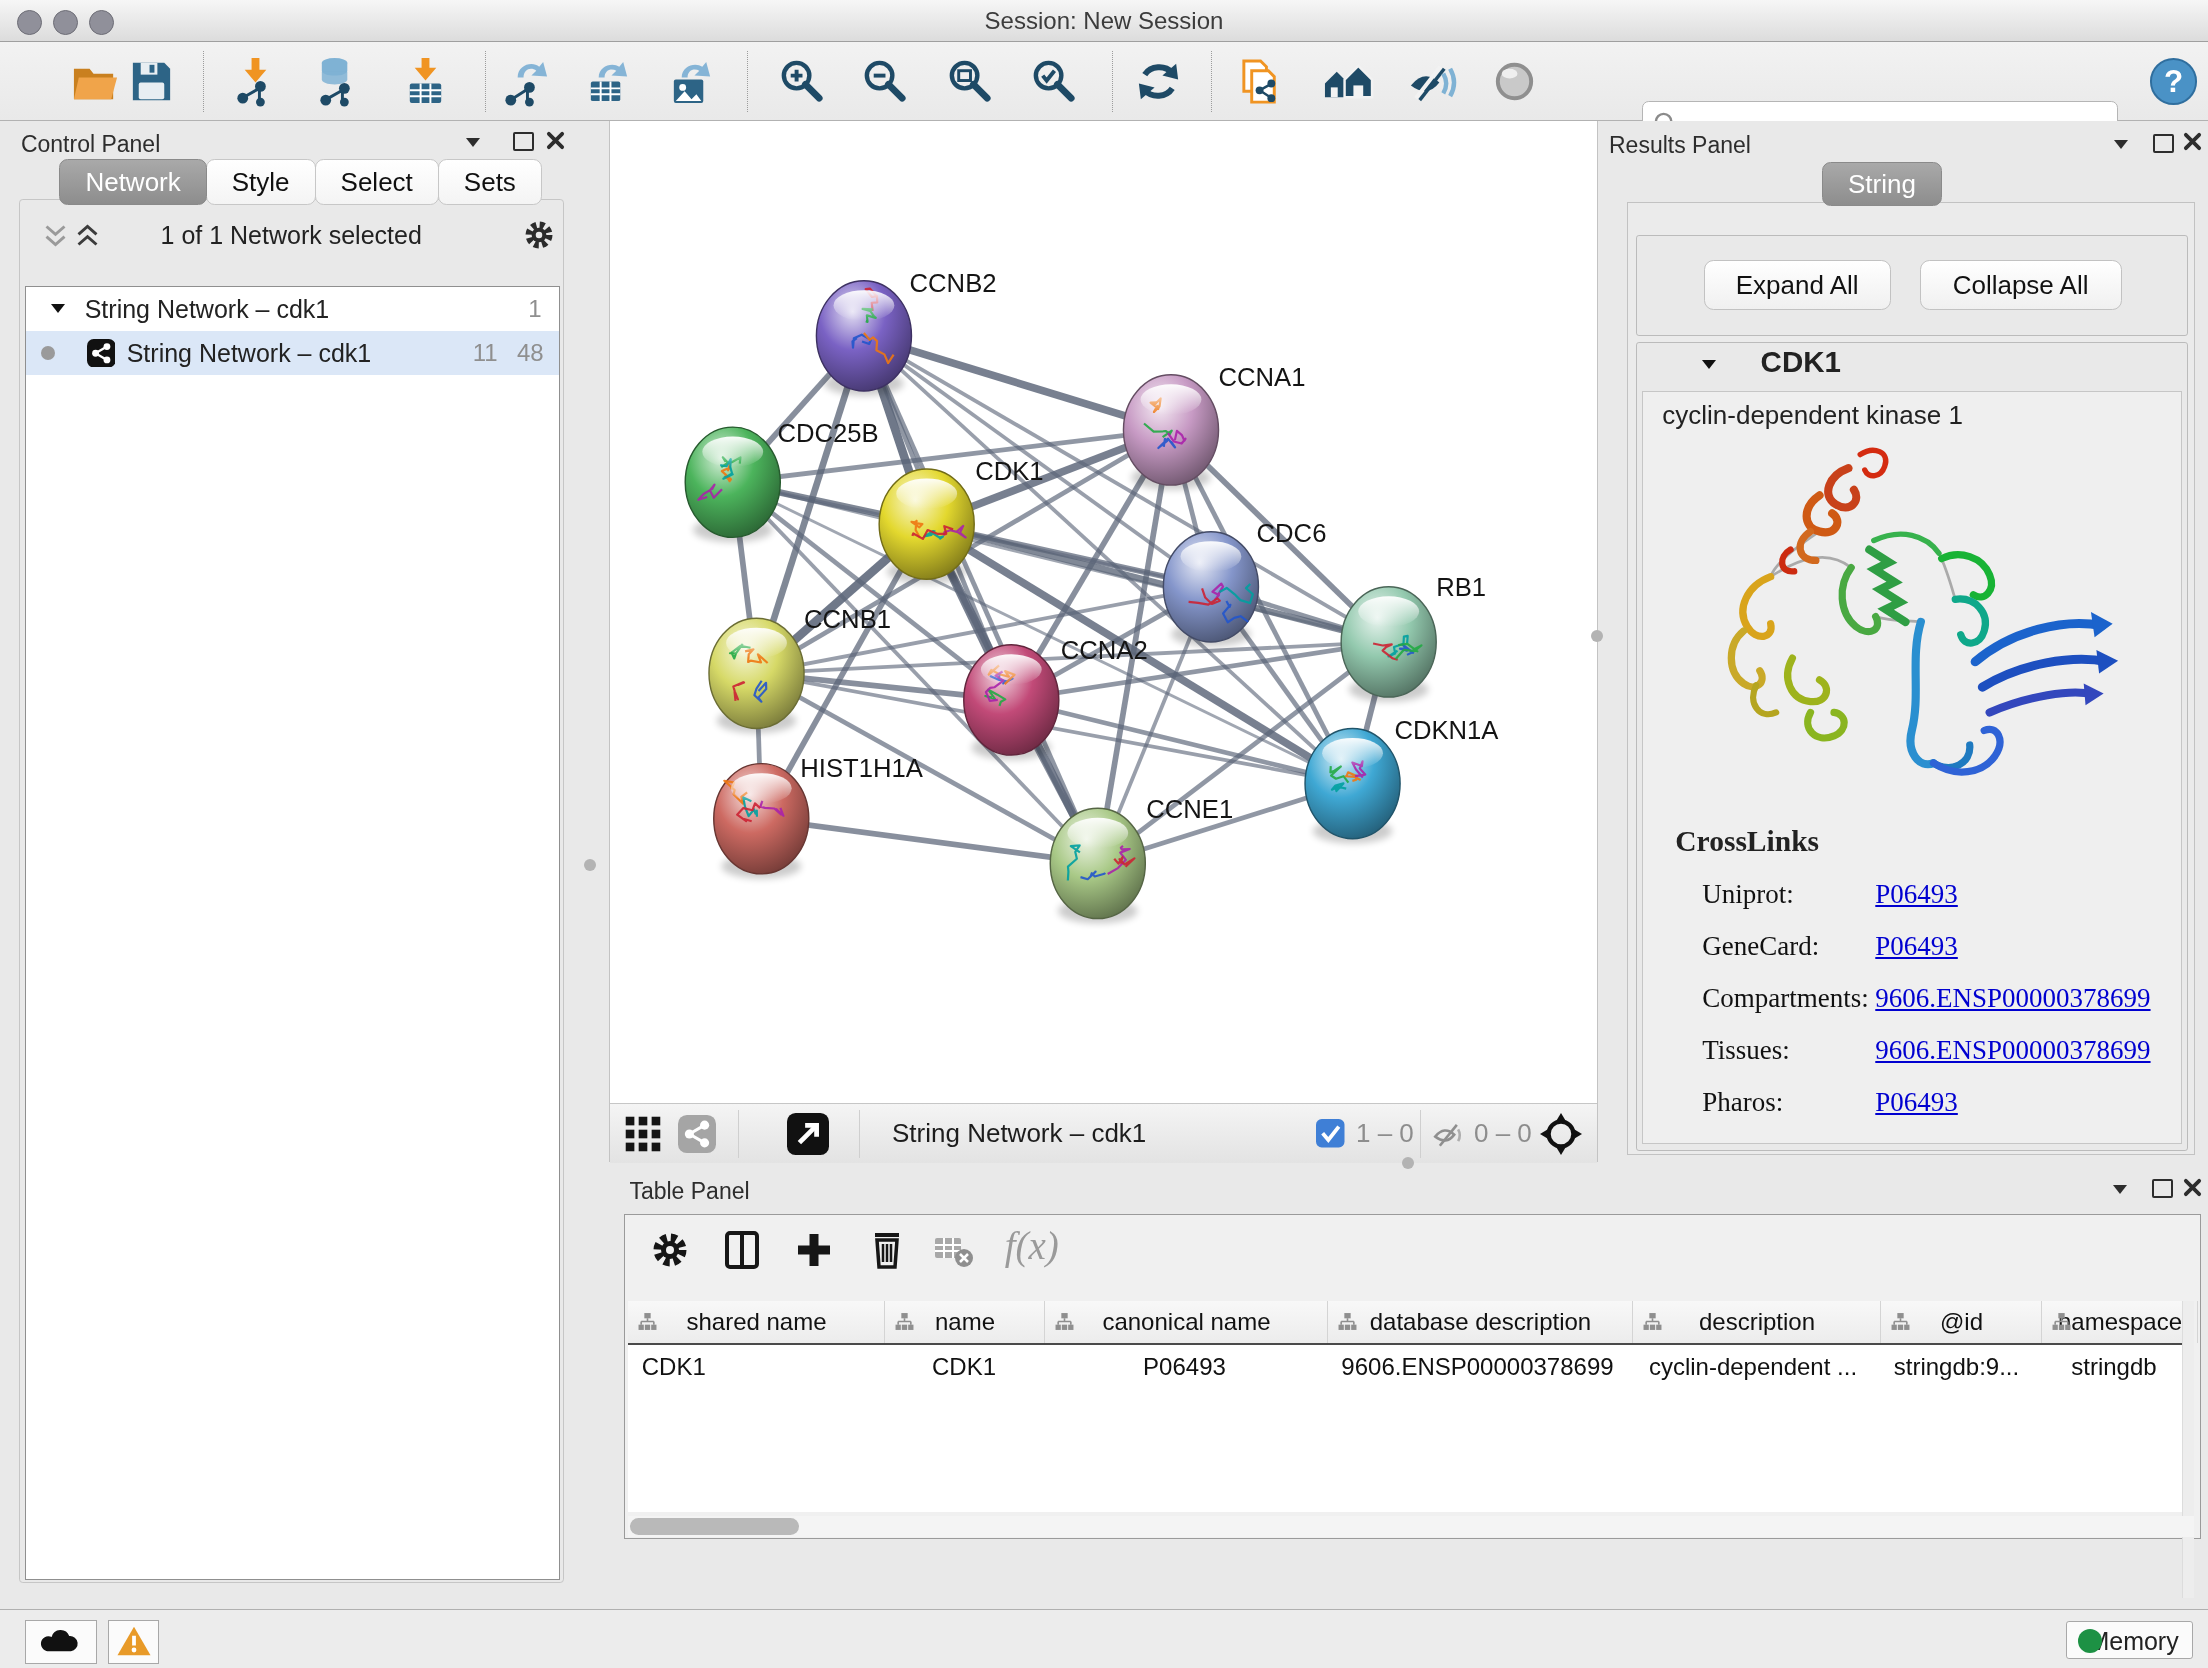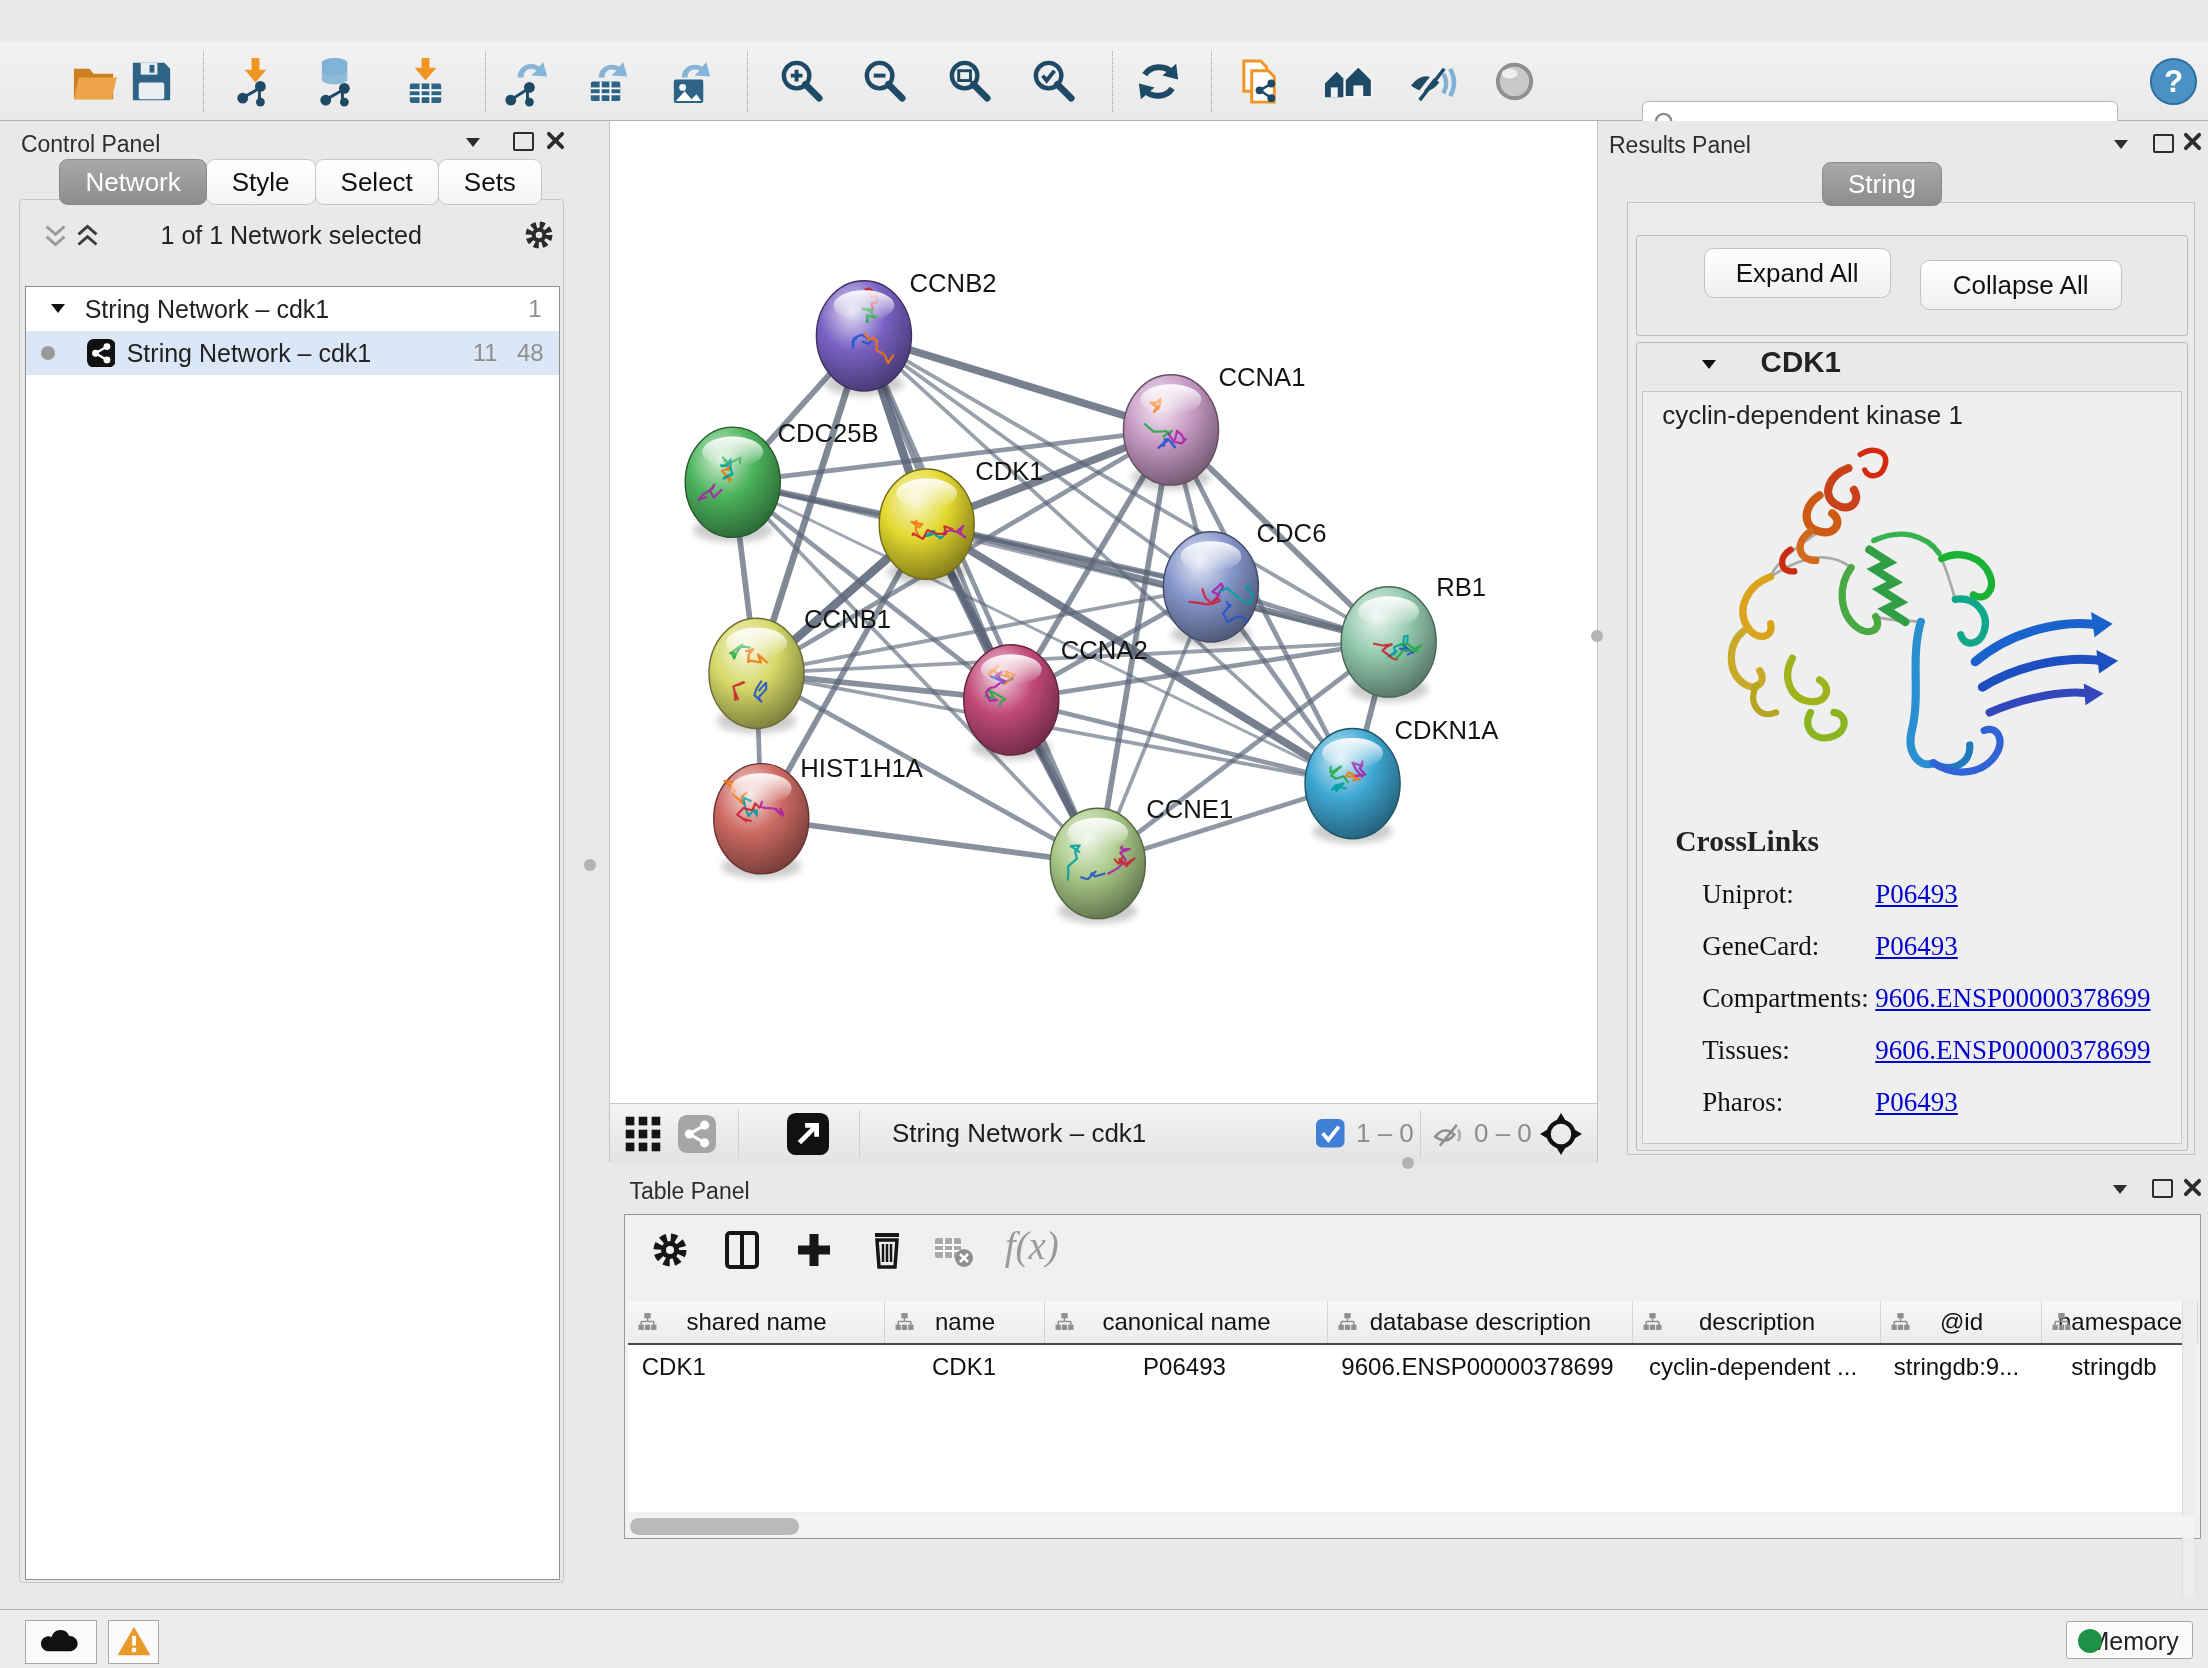--- a/index.html
+++ b/index.html
@@ -103,20 +103,26 @@
   #memory-dot{position:absolute;left:11.4px;top:6.7px;width:24px;height:24px;border-radius:50%;background:#1d9144;}
 
   .splitter-dot{position:absolute;width:12.4px;height:12.4px;border-radius:50%;background:#b3b3b3;}
   .gearsvg{display:block;}
 </style>
 </head>
 <body>
 
 <div id="app">
 
+  <div id="titlebar" class="abs">
+    <div class="tl" style="left:17px"></div>
+    <div class="tl" style="left:53px"></div>
+    <div class="tl" style="left:89px"></div>
+    <div id="win-title">Session: New Session</div>
+  </div>
 
   <div id="toolbar" class="abs">
     <span class="tbicon" style="left:70px">
       <svg viewBox="0 0 52 52">
           <path d="M4 13h16l4 5h20v26H4z" fill="#c9801f"></path>
           <path d="M9 22h39l-6 22H4z" fill="#f0a44a"></path>
         </svg></span>
     <span class="tbicon" style="left:126px">
       <svg viewBox="0 0 52 52">
           <path d="M7 7h32l6 6v32H7z" fill="#2d6486"></path>
@@ -611,21 +617,21 @@
     <span class="tri-down small" style="position:absolute;left:509px;top:19px"></span>
     <span class="float-ic" style="position:absolute;left:548px;top:13.3px"></span>
     <svg class="xic" style="position:absolute;left:578px;top:11.4px" viewBox="0 0 20 20">
         <path d="M3 3 17 17M17 3 3 17" stroke="#2d2d2d" stroke-width="4" stroke-linecap="round"></path>
       </svg>
 
     <span class="tab selected" style="position:absolute;left:217px;top:41px;height:42px;line-height:42px;z-index:3">String</span>
 
     <div id="rp-box">
       <div class="rp-group" style="top:32px;width:550px;height:99px">
-        <span class="btn" style="position:absolute;left:67px;top:12px;width:185px;height:48px;line-height:48px">Expand All</span>
+        <span class="btn" style="position:absolute;left:67px;top:24px;width:185px;height:48px;line-height:48px">Expand All</span>
         <span class="btn" style="position:absolute;left:283px;top:24px;width:200px;height:48px;line-height:48px">Collapse All</span>
       </div>
       <div class="rp-group" style="top:139px;width:550px;height:807px">
         <span class="tri-down small" style="position:absolute;left:65px;top:17px;border-top-color:#111"></span>
         <span style="position:absolute;left:124px;top:1.9px;font-size:29.5px;font-weight:bold">CDK1</span>
         <div id="rp-inner">
           <span style="position:absolute;left:19px;top:7.6px;font-size:26px">cyclin-dependent kinase 1</span>
 
           <svg style="position:absolute;left:28.5px;top:49px" width="476" height="380" viewBox="0 0 500 420">
             <g fill="none" stroke-linecap="round">

